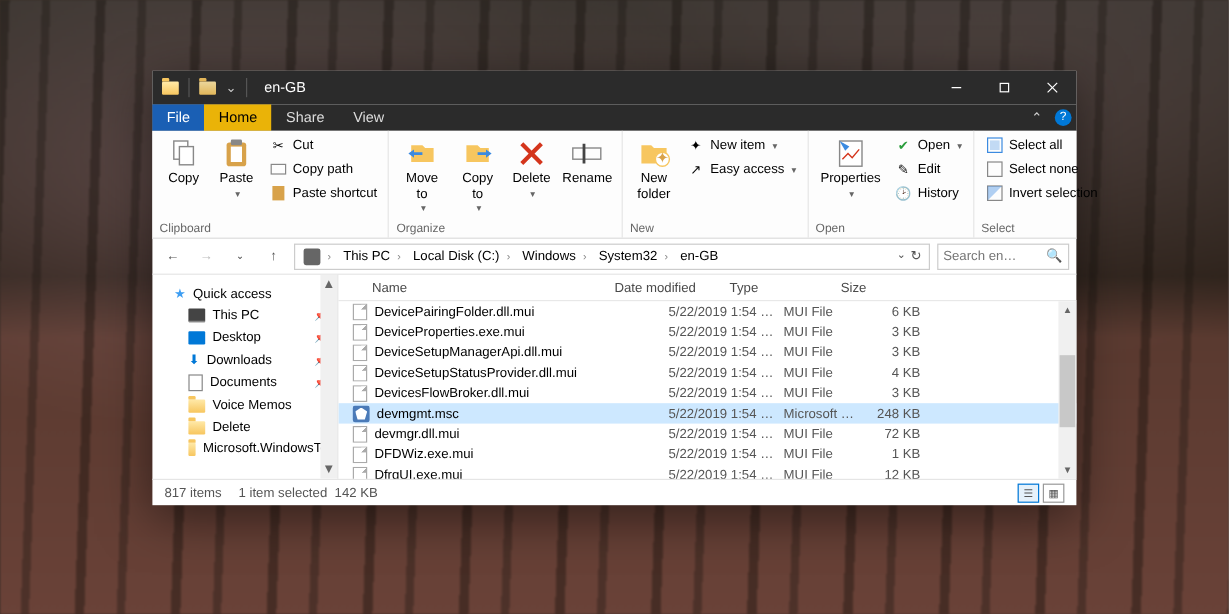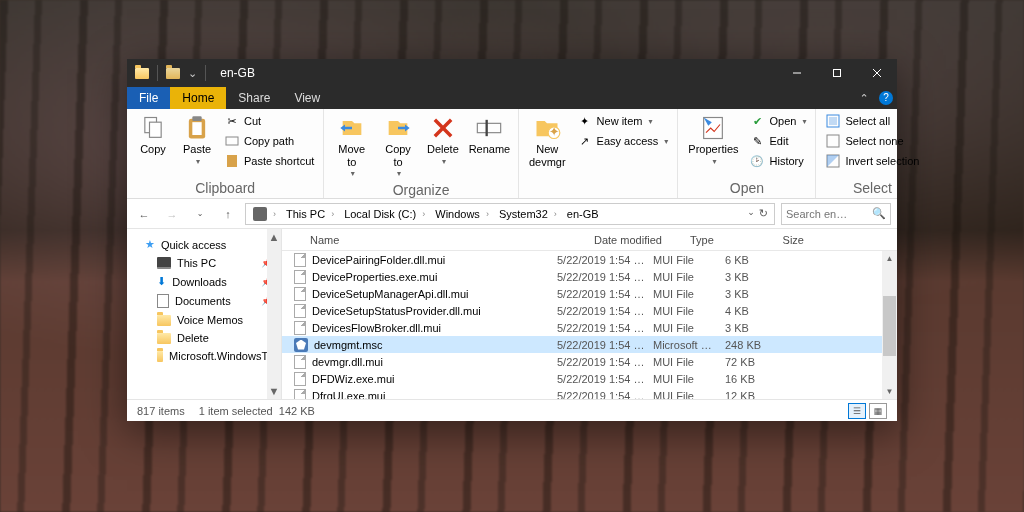--- a/index.html
+++ b/index.html
@@ -18,21 +18,21 @@
 .tabs{height:22px;background:#2b2b2b;display:flex;align-items:flex-end}
 .tab{padding:4px 12px;color:#ddd;font-size:12px}
 .tab.file{background:#1a5fb4;color:#fff}
 .tab.active{background:#eab308;color:#000}
 .tabs .spacer{flex:1}
 .tabs .help{width:22px;height:22px;display:flex;align-items:center;justify-content:center;color:#fff}
 .help-circle{width:14px;height:14px;border-radius:50%;background:#0078d7;color:#fff;font-size:10px;line-height:14px;text-align:center}
 .ribbon{height:90px;background:#fdfdfd;border-bottom:1px solid #ddd;display:flex}
 .rgroup{display:flex;flex-direction:column;border-right:1px solid #e5e5e5;padding:3px 6px 0}
 .rgroup .rbody{flex:1;display:flex;align-items:flex-start;gap:4px}
-.rgroup .rlabel{text-align:center;color:#666;font-size:14px;padding:2px 0}
+.rgroup .rlabel{color:#666;font-size:10px;padding:2px 0}
 .rbtn-lg{display:flex;flex-direction:column;align-items:center;gap:1px;padding:2px 4px;min-width:40px;text-align:center;line-height:1.15}
 .rbtn-lg .ico{width:30px;height:28px;display:flex;align-items:center;justify-content:center}
 .rbtn-sm{display:flex;align-items:center;gap:4px;padding:1px 3px;white-space:nowrap}
 .rbtn-sm .ico{width:16px;height:16px;display:flex;align-items:center;justify-content:center}
 .col{display:flex;flex-direction:column;gap:2px}
 .dd{font-size:8px;color:#666;margin-left:2px}
 .addressbar{height:30px;border-bottom:1px solid #e5e5e5;display:flex;align-items:center;padding:0 6px;gap:6px}
 .nav-arrow{width:22px;height:22px;display:flex;align-items:center;justify-content:center;color:#555}
 .crumbs{flex:1;height:22px;border:1px solid #ccc;display:flex;align-items:center;padding:0 2px;gap:0;overflow:hidden}
 .crumb{display:flex;align-items:center;padding:0 5px;gap:3px;white-space:nowrap}
@@ -41,31 +41,31 @@
 .searchbox{width:110px;height:22px;border:1px solid #ccc;display:flex;align-items:center;padding:0 4px;color:#888}
 .searchbox input{border:0;outline:0;width:70px;font-size:11px;color:#888}
 .body{flex:1;display:flex;min-height:0}
 .navpane{width:155px;border-right:1px solid #e5e5e5;overflow:hidden;padding:6px 0;position:relative}
 .navitem{display:flex;align-items:center;gap:6px;padding:3px 8px 3px 18px}
 .navitem.l2{padding-left:30px}
 .navitem .pin{margin-left:auto;color:#888;font-size:9px}
 .nav-scroll{position:absolute;right:0;top:0;bottom:0;width:14px;display:flex;flex-direction:column;align-items:center;justify-content:space-between;background:#f0f0f0;color:#666;font-size:8px;padding:2px 0}
 .filepane{flex:1;display:flex;flex-direction:column;min-width:0;position:relative}
 .cols{height:22px;border-bottom:1px solid #e8e8e8;display:flex;align-items:center;color:#4a4a4a;font-size:11px}
-.col-name{width:312px;padding-left:28px}
+.col-name{width:230px;padding-left:28px}
 .col-date{width:96px}
 .col-type{width:72px}
 .col-size{width:60px;text-align:right;padding-right:18px}
 .rows{flex:1;overflow:hidden}
 .row{height:17px;display:flex;align-items:center}
 .row.sel{background:#cde8ff}
 .row .c-name{width:275px;padding-left:12px;display:flex;align-items:center;gap:6px;white-space:nowrap;overflow:hidden}
 .row .c-date{width:96px;color:#555;white-space:nowrap;overflow:hidden}
 .row .c-type{width:72px;color:#555;white-space:nowrap;overflow:hidden}
-.row .c-size{width:60px;color:#555;padding-right:18px}
+.row .c-size{width:60px;text-align:right;color:#555;padding-right:18px}
 .doc-ico{width:12px;height:14px;background:#fff;border:1px solid #aaa;position:relative}
 .doc-ico::after{content:"";position:absolute;top:0;right:0;width:4px;height:4px;background:linear-gradient(135deg,#fff 50%,#aaa 50%)}
 .msc-ico{width:14px;height:14px;background:#4a7ab8;border-radius:2px;position:relative}
 .msc-ico::after{content:"";position:absolute;inset:2px;background:#fff;clip-path:polygon(50% 0,100% 35%,80% 100%,20% 100%,0 35%)}
 .vscroll{position:absolute;right:0;top:22px;bottom:0;width:15px;background:#f0f0f0;display:flex;flex-direction:column}
 .vscroll .arr{height:15px;display:flex;align-items:center;justify-content:center;color:#666;font-size:8px}
 .vscroll .thumb{width:13px;margin:0 1px;background:#c8c8c8;height:60px;margin-top:30px}
 .status{height:22px;border-top:1px solid #e5e5e5;display:flex;align-items:center;padding:0 10px;gap:14px;color:#555;font-size:11px}
 .status .view-icons{margin-left:auto;display:flex;gap:3px}
 .view-ico{width:18px;height:16px;border:1px solid #999;display:flex;align-items:center;justify-content:center;font-size:9px}
@@ -218,35 +218,36 @@
     <div class="rgroup">
       <div class="rbody">
         <div class="rbtn-lg">
             <div class="ico">
               <svg viewBox="0 0 24 24">
                 <path d="M3 6h7l2 2h9v11H3z" fill="#f7c65f"></path>
                 <circle cx="18" cy="16" r="5" fill="#fff" stroke="#f7c65f"></circle>
                 <text x="18" y="19" text-anchor="middle" font-size="9" fill="#d8a24a">✦</text>
               </svg>
             </div>
-            <span>New devmgr</span>
+            <span>New folder</span>
           </div>
         <div class="col">
           <div class="rbtn-sm">
               <div class="ico">✦</div>
               <span>New item</span>
               <span class="dd">▾</span>
             </div>
           <div class="rbtn-sm">
               <div class="ico">↗</div>
               <span>Easy access</span>
               <span class="dd">▾</span>
             </div>
         </div>
       </div>
+      <div class="rlabel">New</div>
     </div>
 
     <div class="rgroup">
       <div class="rbody">
         <div class="rbtn-lg">
             <div class="ico">
               <svg viewBox="0 0 24 24">
                 <rect x="4" y="3" width="16" height="18" fill="#fff" stroke="#888"></rect>
                 <path d="M6 16l4-4 3 3 5-6" stroke="#d4351c" fill="none"></path>
                 <path d="M4 3l7 4-3 3z" fill="#3b8ae0"></path>
@@ -356,20 +357,25 @@
           <span class="star">★</span>
           <span style="font-weight:400">Quick access</span>
         </div>
       <div id="nav-items">
           <div class="navitem l2">
             <span style="width:14px;height:12px;background:#444;display:inline-block;border-radius:1px;border-bottom:2px solid #888"></span>
             <span>This PC</span>
             <span class="pin">📌</span>
           </div>
           <div class="navitem l2">
+            <span style="width:14px;height:11px;background:#0078d7;display:inline-block;border-radius:1px"></span>
+            <span>Desktop</span>
+            <span class="pin">📌</span>
+          </div>
+          <div class="navitem l2">
             <span style="color:#0078d7">⬇</span>
             <span>Downloads</span>
             <span class="pin">📌</span>
           </div>
           <div class="navitem l2">
             <span style="width:12px;height:14px;background:#fff;border:1px solid #888;display:inline-block"></span>
             <span>Documents</span>
             <span class="pin">📌</span>
           </div>
           <div class="navitem l2">
@@ -461,21 +467,21 @@
             <div class="c-type">MUI File</div>
             <div class="c-size">72 KB</div>
           </div>
           <div class="row">
             <div class="c-name">
               <span class="doc-ico"></span>
               <span>DFDWiz.exe.mui</span>
             </div>
             <div class="c-date">5/22/2019 1:54 …</div>
             <div class="c-type">MUI File</div>
-            <div class="c-size">16 KB</div>
+            <div class="c-size">1 KB</div>
           </div>
           <div class="row">
             <div class="c-name">
               <span class="doc-ico"></span>
               <span>DfrgUI.exe.mui</span>
             </div>
             <div class="c-date">5/22/2019 1:54 …</div>
             <div class="c-type">MUI File</div>
             <div class="c-size">12 KB</div>
           </div>

